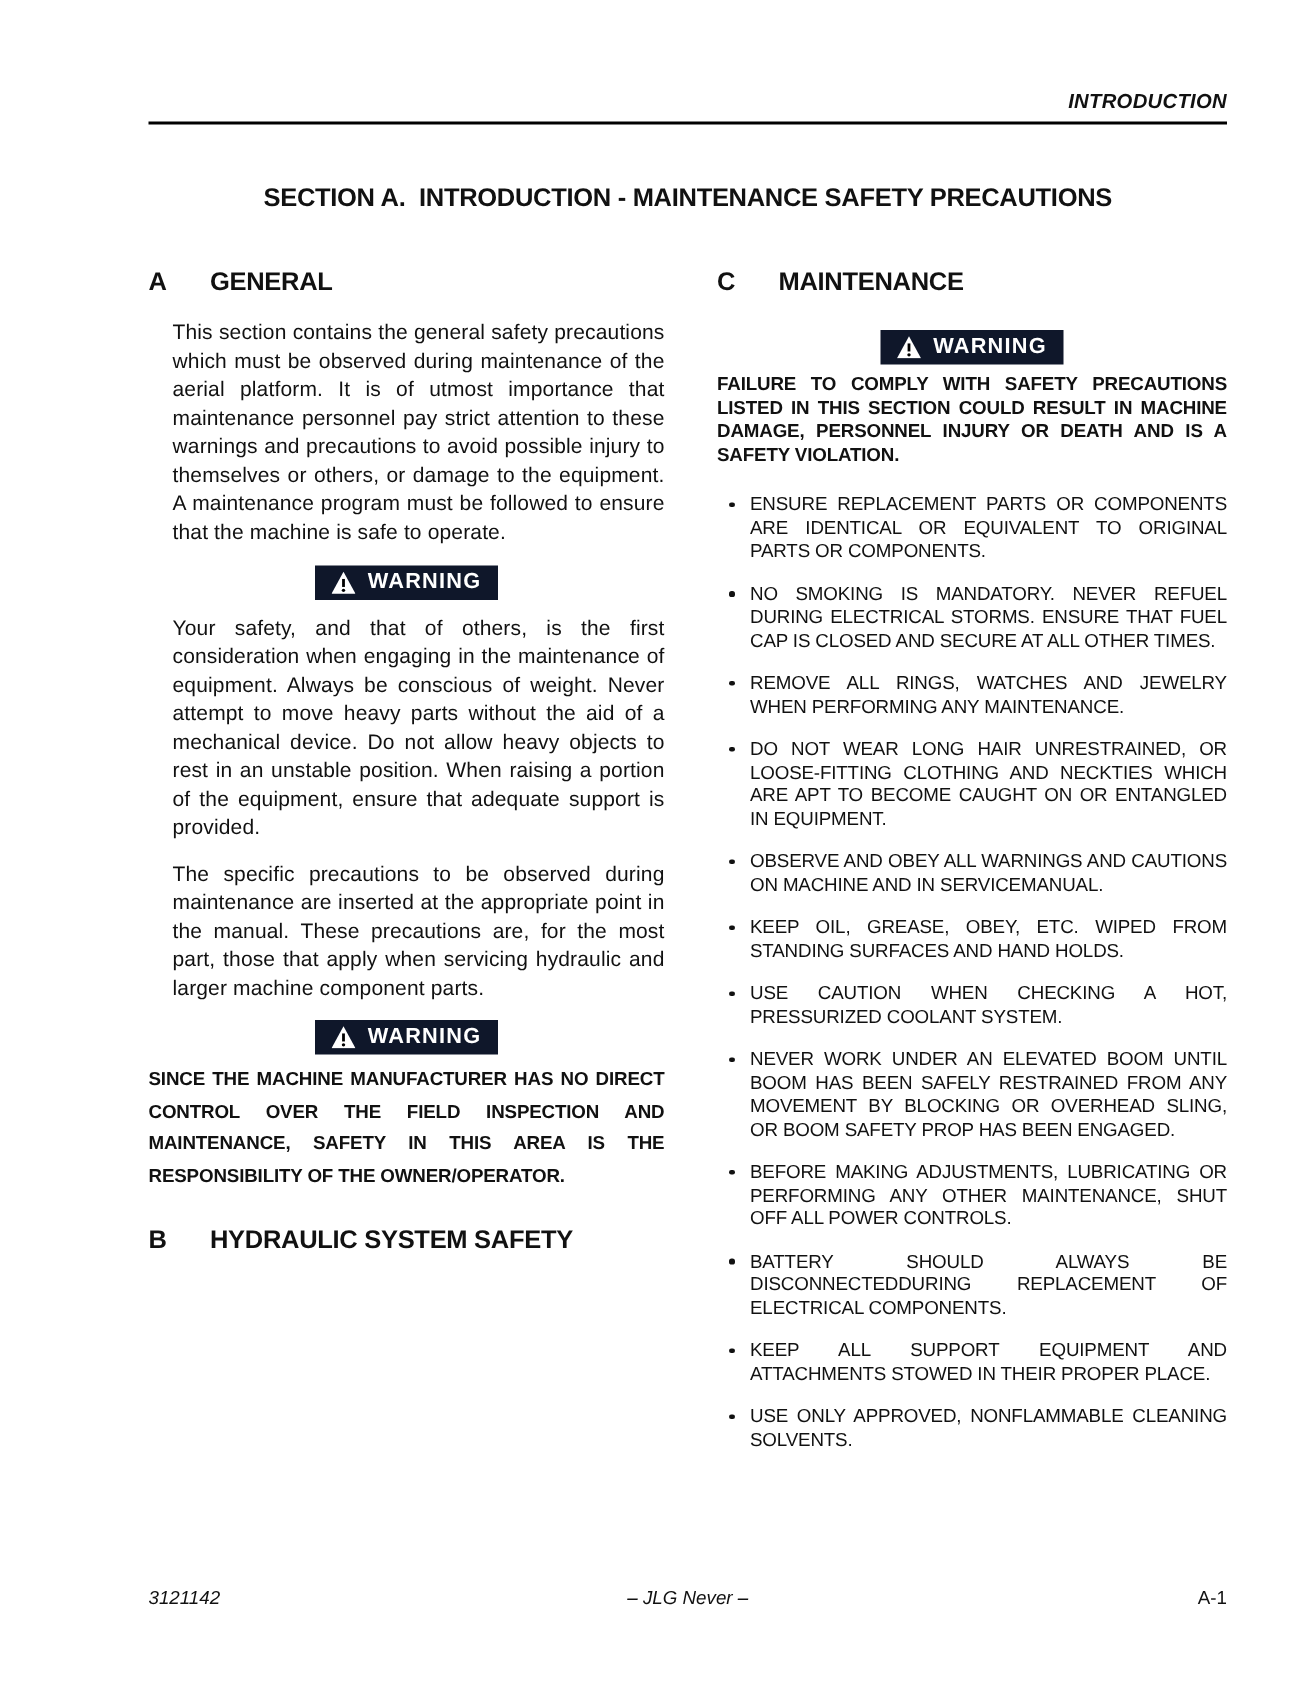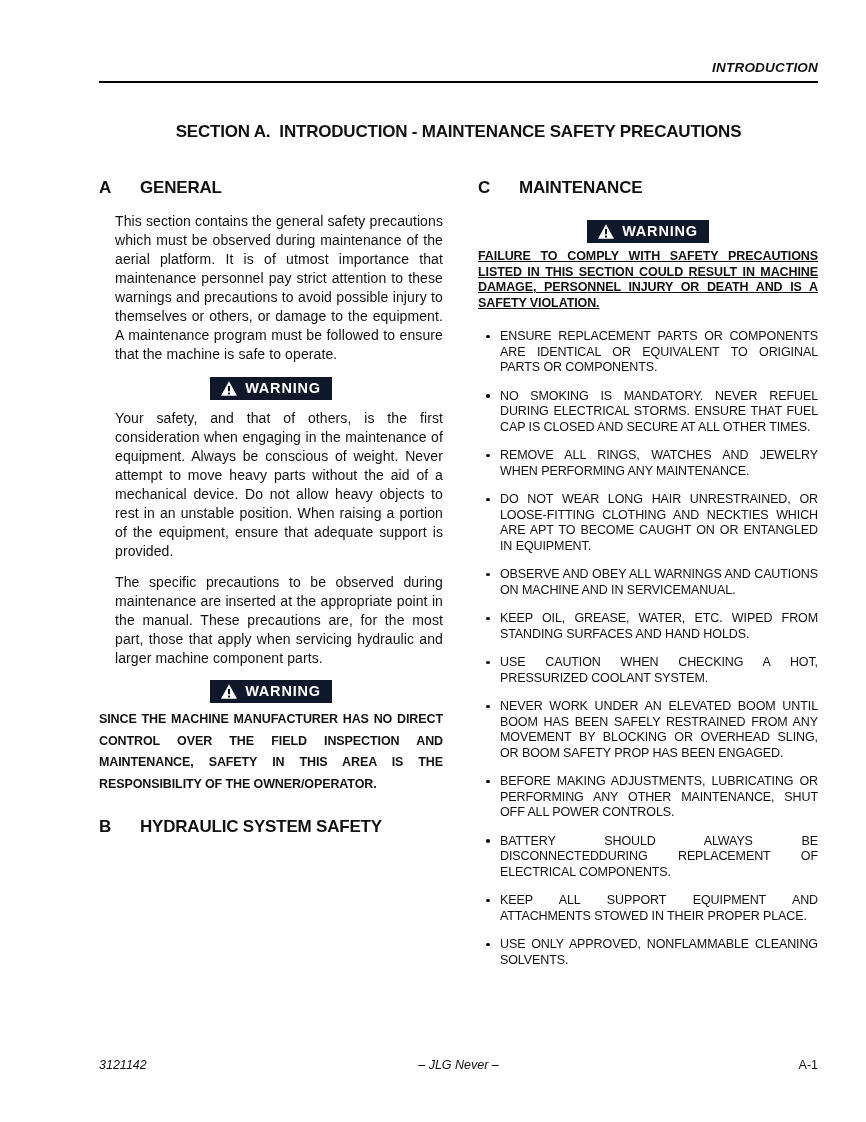--- a/index.html
+++ b/index.html
@@ -66,21 +66,21 @@
   .warn-box .warn-word {
     font-size:14.5px; font-weight:700; letter-spacing:0.8px;
   }
   .warn-text {
     margin-top:6px;
     font-size:12.5px; font-weight:700;
     text-align:justify;
     letter-spacing:-0.1px;
   }
   .lh-wide  { line-height:21.5px; }
-  .lh-tight { line-height:15.5px;text-decoration:underline; }
+  .lh-tight { line-height:15.5px; }
 
   .col-left .warn-box.second { margin-top:12px; }
   .para.p2 { margin-top:12px; }
   .para.p3 { margin-top:9px; }
   .sec-heading.b { margin-top:22px; }
 
   .col-right .warn-box { margin-top:23px; }
   .bullet-list {
     list-style:none;
     margin:18px 0 0 8px;
@@ -180,21 +180,21 @@
         <span class="warn-word">WARNING</span>
       </div>
       <p class="warn-text lh-tight">FAILURE TO COMPLY WITH SAFETY PRECAUTIONS LISTED IN THIS SECTION COULD RESULT IN MACHINE DAMAGE, PERSONNEL INJURY OR DEATH AND IS A SAFETY VIOLATION.</p>
 
       <ul class="bullet-list">
         <li><span class="bullet-dot"></span><span>ENSURE REPLACEMENT PARTS OR COMPONENTS ARE IDENTICAL OR EQUIVALENT TO ORIGINAL PARTS OR COMPONENTS.</span></li>
         <li><span class="bullet-dot"></span><span>NO SMOKING IS MANDATORY. NEVER REFUEL DURING ELECTRICAL STORMS. ENSURE THAT FUEL CAP IS CLOSED AND SECURE AT ALL OTHER TIMES.</span></li>
         <li><span class="bullet-dot"></span><span>REMOVE ALL RINGS, WATCHES AND JEWELRY WHEN PERFORMING ANY MAINTENANCE.</span></li>
         <li><span class="bullet-dot"></span><span>DO NOT WEAR LONG HAIR UNRESTRAINED, OR LOOSE-FITTING CLOTHING AND NECKTIES WHICH ARE APT TO BECOME CAUGHT ON OR ENTANGLED IN EQUIPMENT.</span></li>
         <li><span class="bullet-dot"></span><span>OBSERVE AND OBEY ALL WARNINGS AND CAUTIONS ON MACHINE AND IN SERVICEMANUAL.</span></li>
-        <li><span class="bullet-dot"></span><span>KEEP OIL, GREASE, WATER, ETC. WIPED FROM STANDING SURFACES AND HAND HOLDS.</span></li>
+        <li><span class="bullet-dot"></span><span>KEEP OIL, GREASE, OBEY, ETC. WIPED FROM STANDING SURFACES AND HAND HOLDS.</span></li>
         <li><span class="bullet-dot"></span><span>USE CAUTION WHEN CHECKING A HOT, PRESSURIZED COOLANT SYSTEM.</span></li>
         <li><span class="bullet-dot"></span><span>NEVER WORK UNDER AN ELEVATED BOOM UNTIL BOOM HAS BEEN SAFELY RESTRAINED FROM ANY MOVEMENT BY BLOCKING OR OVERHEAD SLING, OR BOOM SAFETY PROP HAS BEEN ENGAGED.</span></li>
         <li><span class="bullet-dot"></span><span>BEFORE MAKING ADJUSTMENTS, LUBRICATING OR PERFORMING ANY OTHER MAINTENANCE, SHUT OFF ALL POWER CONTROLS.</span></li>
         <li><span class="bullet-dot"></span><span>BATTERY SHOULD ALWAYS BE DISCONNECTEDDURING REPLACEMENT OF ELECTRICAL COMPONENTS.</span></li>
         <li><span class="bullet-dot"></span><span>KEEP ALL SUPPORT EQUIPMENT AND ATTACHMENTS STOWED IN THEIR PROPER PLACE.</span></li>
         <li><span class="bullet-dot"></span><span>USE ONLY APPROVED, NONFLAMMABLE CLEANING SOLVENTS.</span></li>
       </ul>
 
     </div>
   </div>

